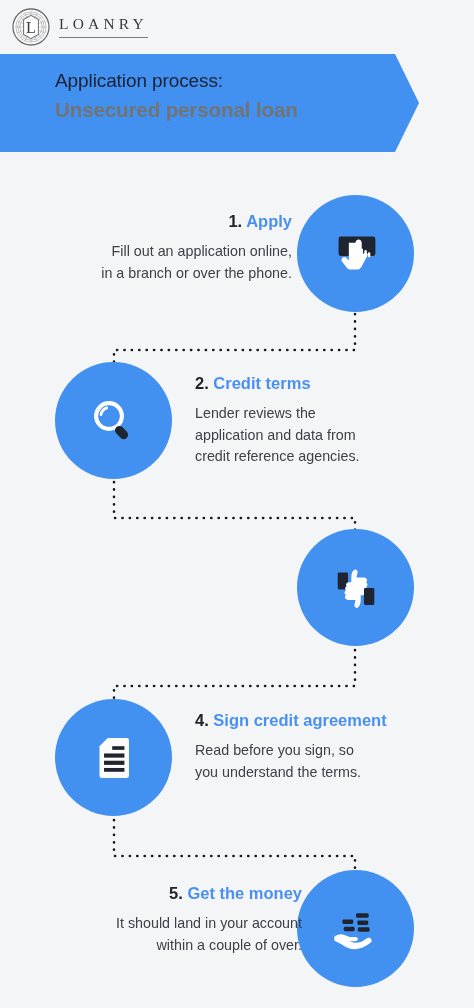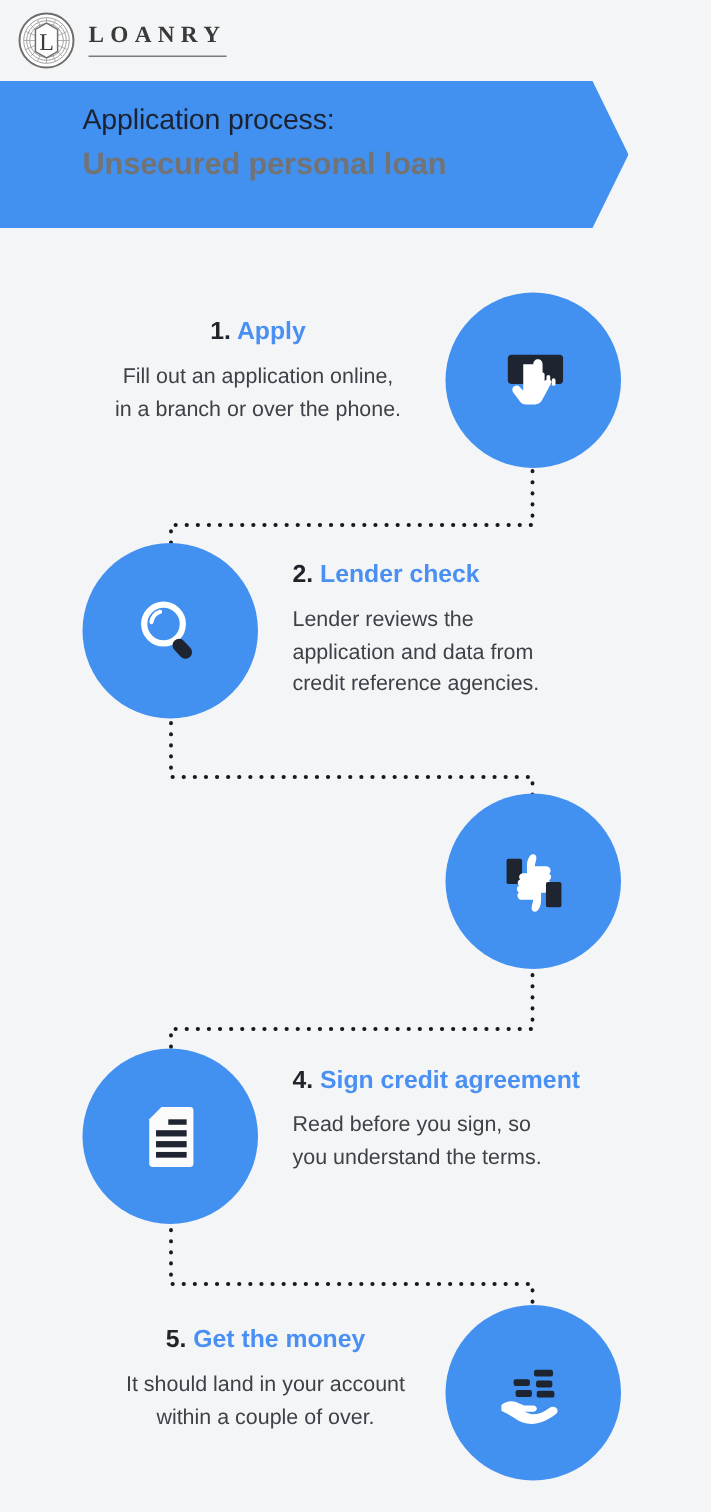--- a/index.html
+++ b/index.html
@@ -37,21 +37,21 @@
     width: 38px;
     height: 38px;
     flex: 0 0 38px;
   }
   .logo-word {
     margin-left: 9px;
     font-family: "Liberation Serif", serif;
     font-size: 15.5px;
     letter-spacing: 4.2px;
     color: #3a3a3a;
-    font-weight: 700;
+    font-weight: 400;
     padding-bottom: 4px;
     border-bottom: 1.5px solid #7a7a7a;
     line-height: 1.05;
   }
 
   
   .banner-wrap {
     position: absolute;
     left: 0;
     top: 54px;
@@ -117,21 +117,21 @@
   .step-num { color: #20242b; }
   .step-name { color: #4a90f2; }
   .step-body {
     font-size: 14.3px;
     color: #3d4148;
     line-height: 1.52;
     font-weight: 400;
   }
 
   
-  .align-left  .textblock { left: 52px; text-align: center; }
+  .align-left  .textblock { left: 52px; text-align: right; }
   .align-right .textblock { left: 195px; text-align: left; }
 
   
   .connector {
     position: absolute;
     pointer-events: none;
   }
   .connector svg { display: block; }
 </style>
 </head>
@@ -207,21 +207,21 @@
         <svg viewBox="0 0 64 64" width="58" height="58">
           <circle cx="26.5" cy="26.5" r="14.2" fill="none" stroke="#ffffff" stroke-width="4.6"></circle>
           <path d="M24 17.5a9.5 9.5 0 0 0-6.4 7.6" fill="none" stroke="#ffffff" stroke-width="3" stroke-linecap="round"></path>
           <rect x="35.5" y="36.5" width="9.6" height="16.5" rx="4.8" fill="#1e2430" transform="rotate(-43 40.3 44.7)"></rect>
         </svg>
       </span>
     </div>
     <div class="textblock" style="top:16px; width:230px;">
       <div class="step-title">
         <span class="step-num">2.</span>
-        <span class="step-name">Lender check</span>
+        <span class="step-name">Credit terms</span>
       </div>
       <div class="step-body">
         <div>Lender reviews the</div>
         <div>application and data from</div>
         <div>credit reference agencies.</div>
       </div>
     </div>
   </div>
 
   <div class="connector" style="left:100px; top:480px;">

